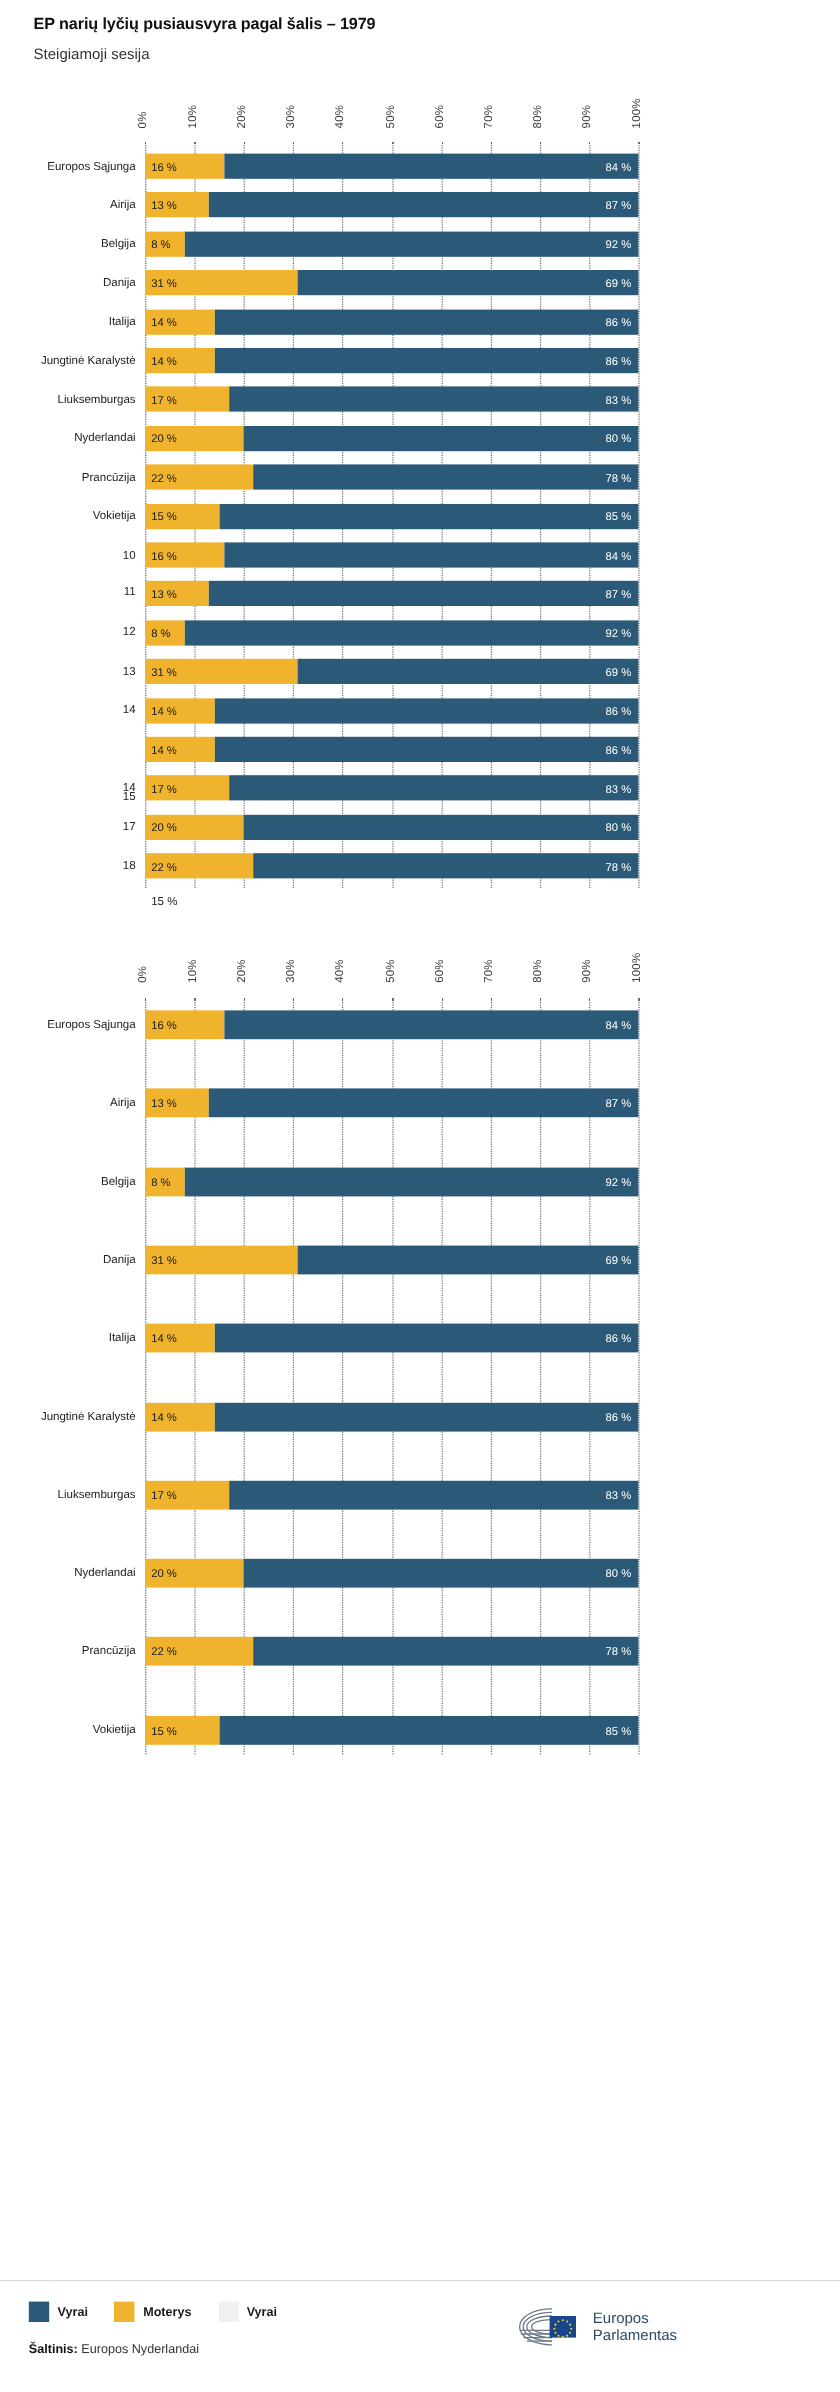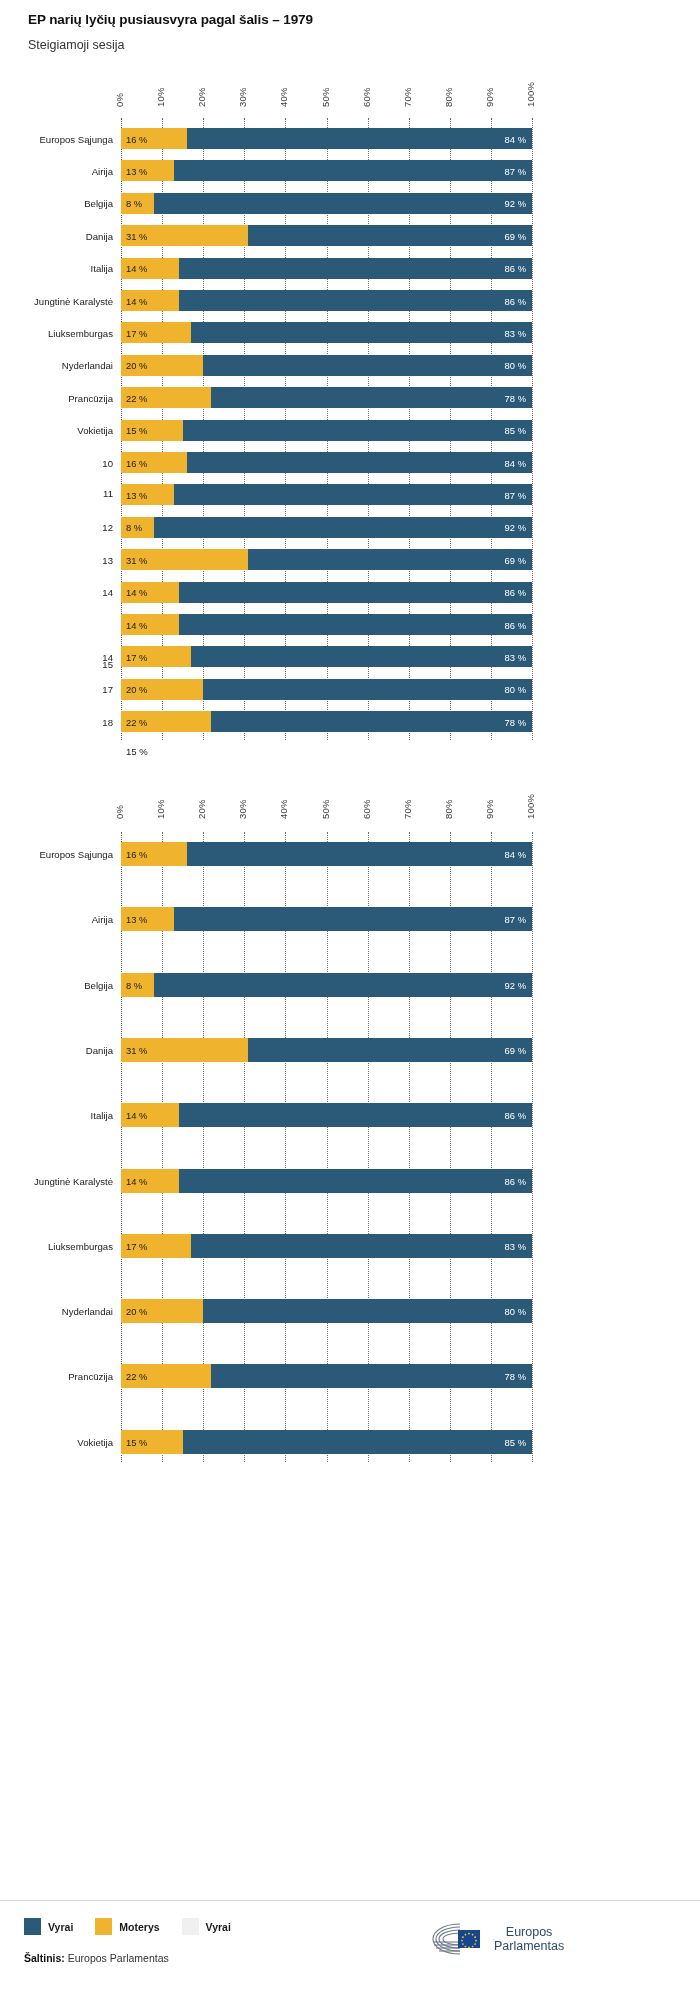--- a/index.html
+++ b/index.html
@@ -70,21 +70,21 @@
   .legend-item { display: flex; align-items: center; margin-right: 22px; }
   .swatch { width: 17px; height: 17px; margin-right: 7px; }
   .swatch.men   { background: #2a5a78; }
   .swatch.women { background: #efb32e; }
   .swatch.other { background: #f0f0f0; }
   .legend-lab { font-size: 10.5px; font-weight: bold; color: #1a1a1a; }
 
   .source { position: absolute; font-size: 10.5px; color: #333333; white-space: nowrap; }
   .source b { color: #111111; }
 
-  .logo { position: absolute; display: flex; align-items: center; text-align: center; }
+  .logo { position: absolute; display: flex; align-items: center; }
   .logo-mark { width: 56px; height: 34px; margin-right: 8px; }
   .logo-text {
     font-size: 12.5px; line-height: 14.5px; color: #2d4a6b; font-weight: normal;
   }
 </style>
 </head>
 <body>
 
 <div class="page">
 
@@ -474,21 +474,21 @@
         <span class="legend-lab">Moterys</span>
       </div>
       <div class="legend-item">
         <span class="swatch other"></span>
         <span class="legend-lab">Vyrai</span>
       </div>
     </div>
 
   <div class="source" style="left:24px; top:1952px;">
     <b>Šaltinis:</b>
-    <span>Europos Parlamentas</span>
+    <span>Europos Nyderlandai</span>
   </div>
 
   <div class="logo" style="left:430px; top:1922px;">
     <span class="logo-mark">
       <svg width="56" height="34" viewBox="0 0 56 34" xmlns="http://www.w3.org/2000/svg">
         <g stroke="#6f7b8a" fill="none" stroke-width="1.1">
           <path d="M30 2 C14 2 3 9 3 17 C3 25 14 32 30 32"></path>
           <path d="M30 5 C16 5 6 10.5 6 17 C6 23.5 16 29 30 29"></path>
           <path d="M30 8 C18 8 9 12 9 17 C9 22 18 26 30 26"></path>
           <path d="M30 11 C20 11 13 13.6 13 17 C13 20.4 20 23 30 23"></path>

